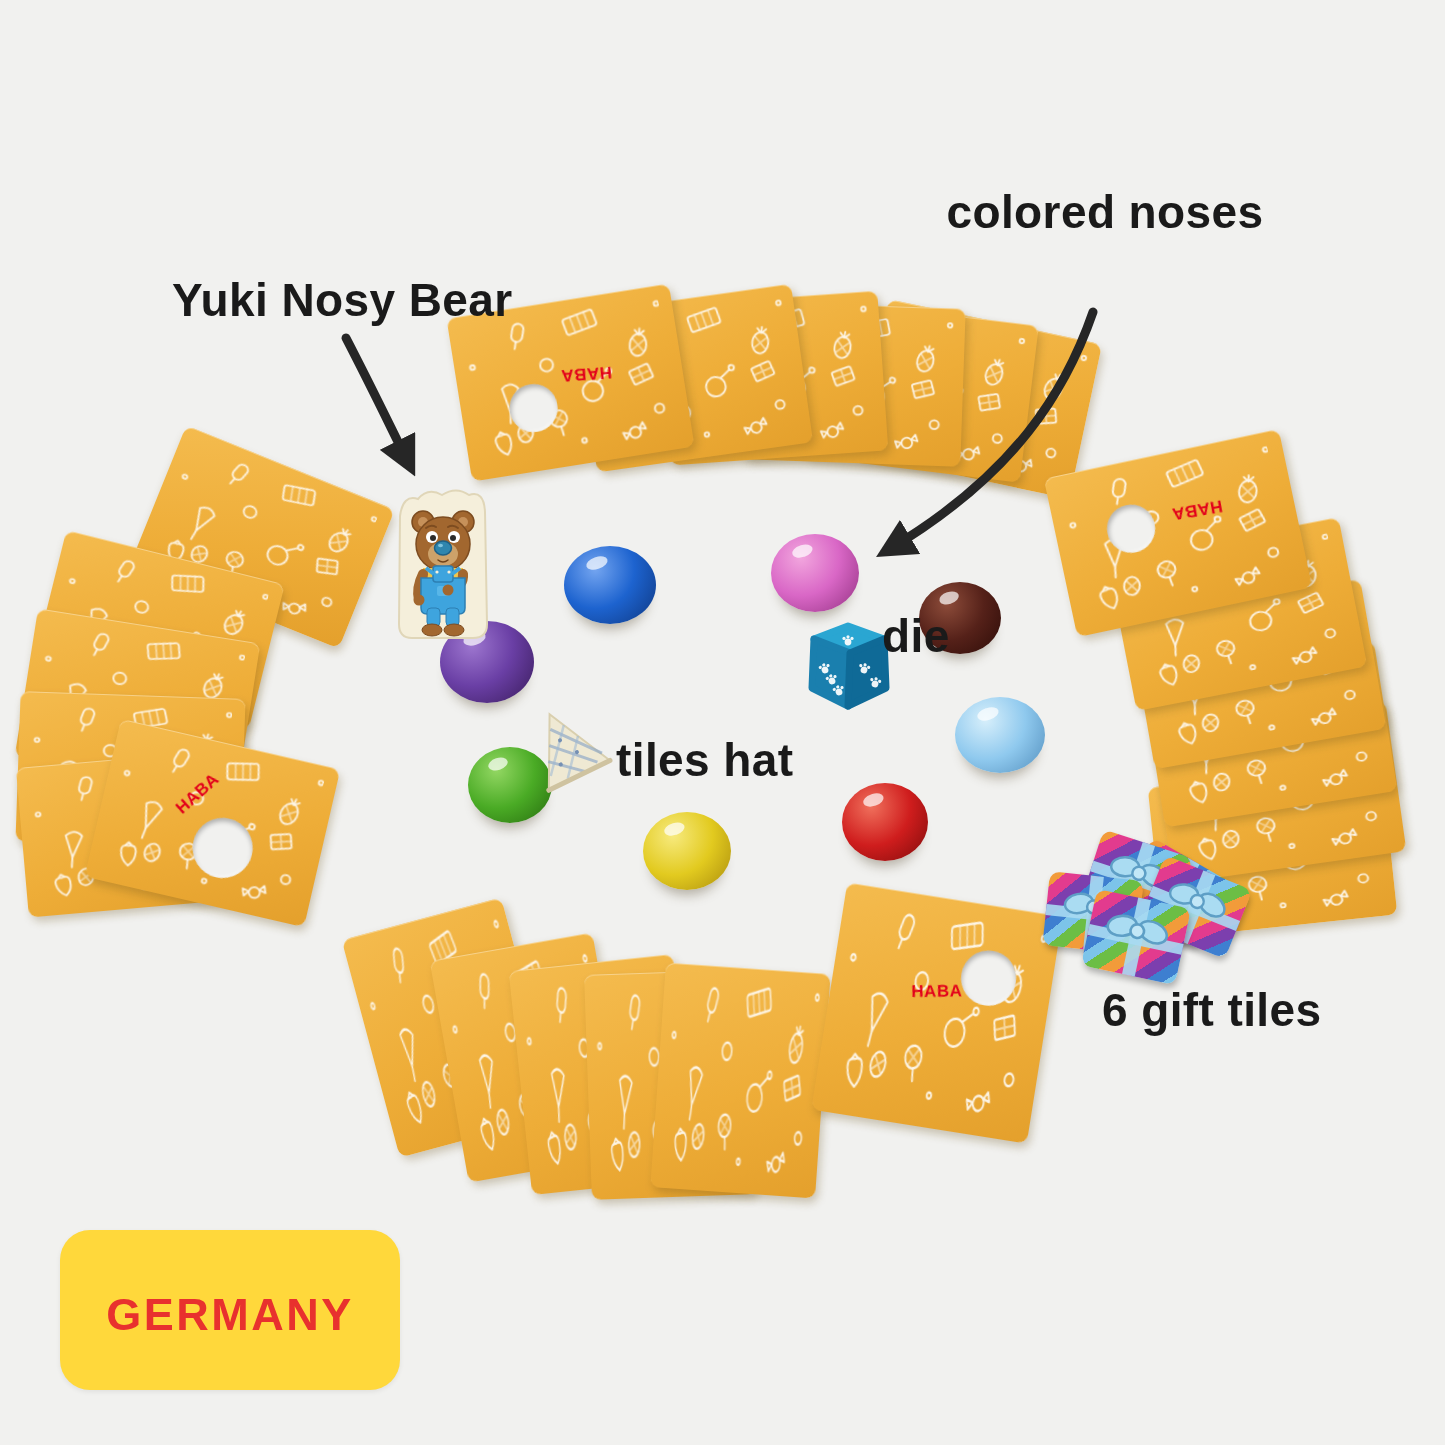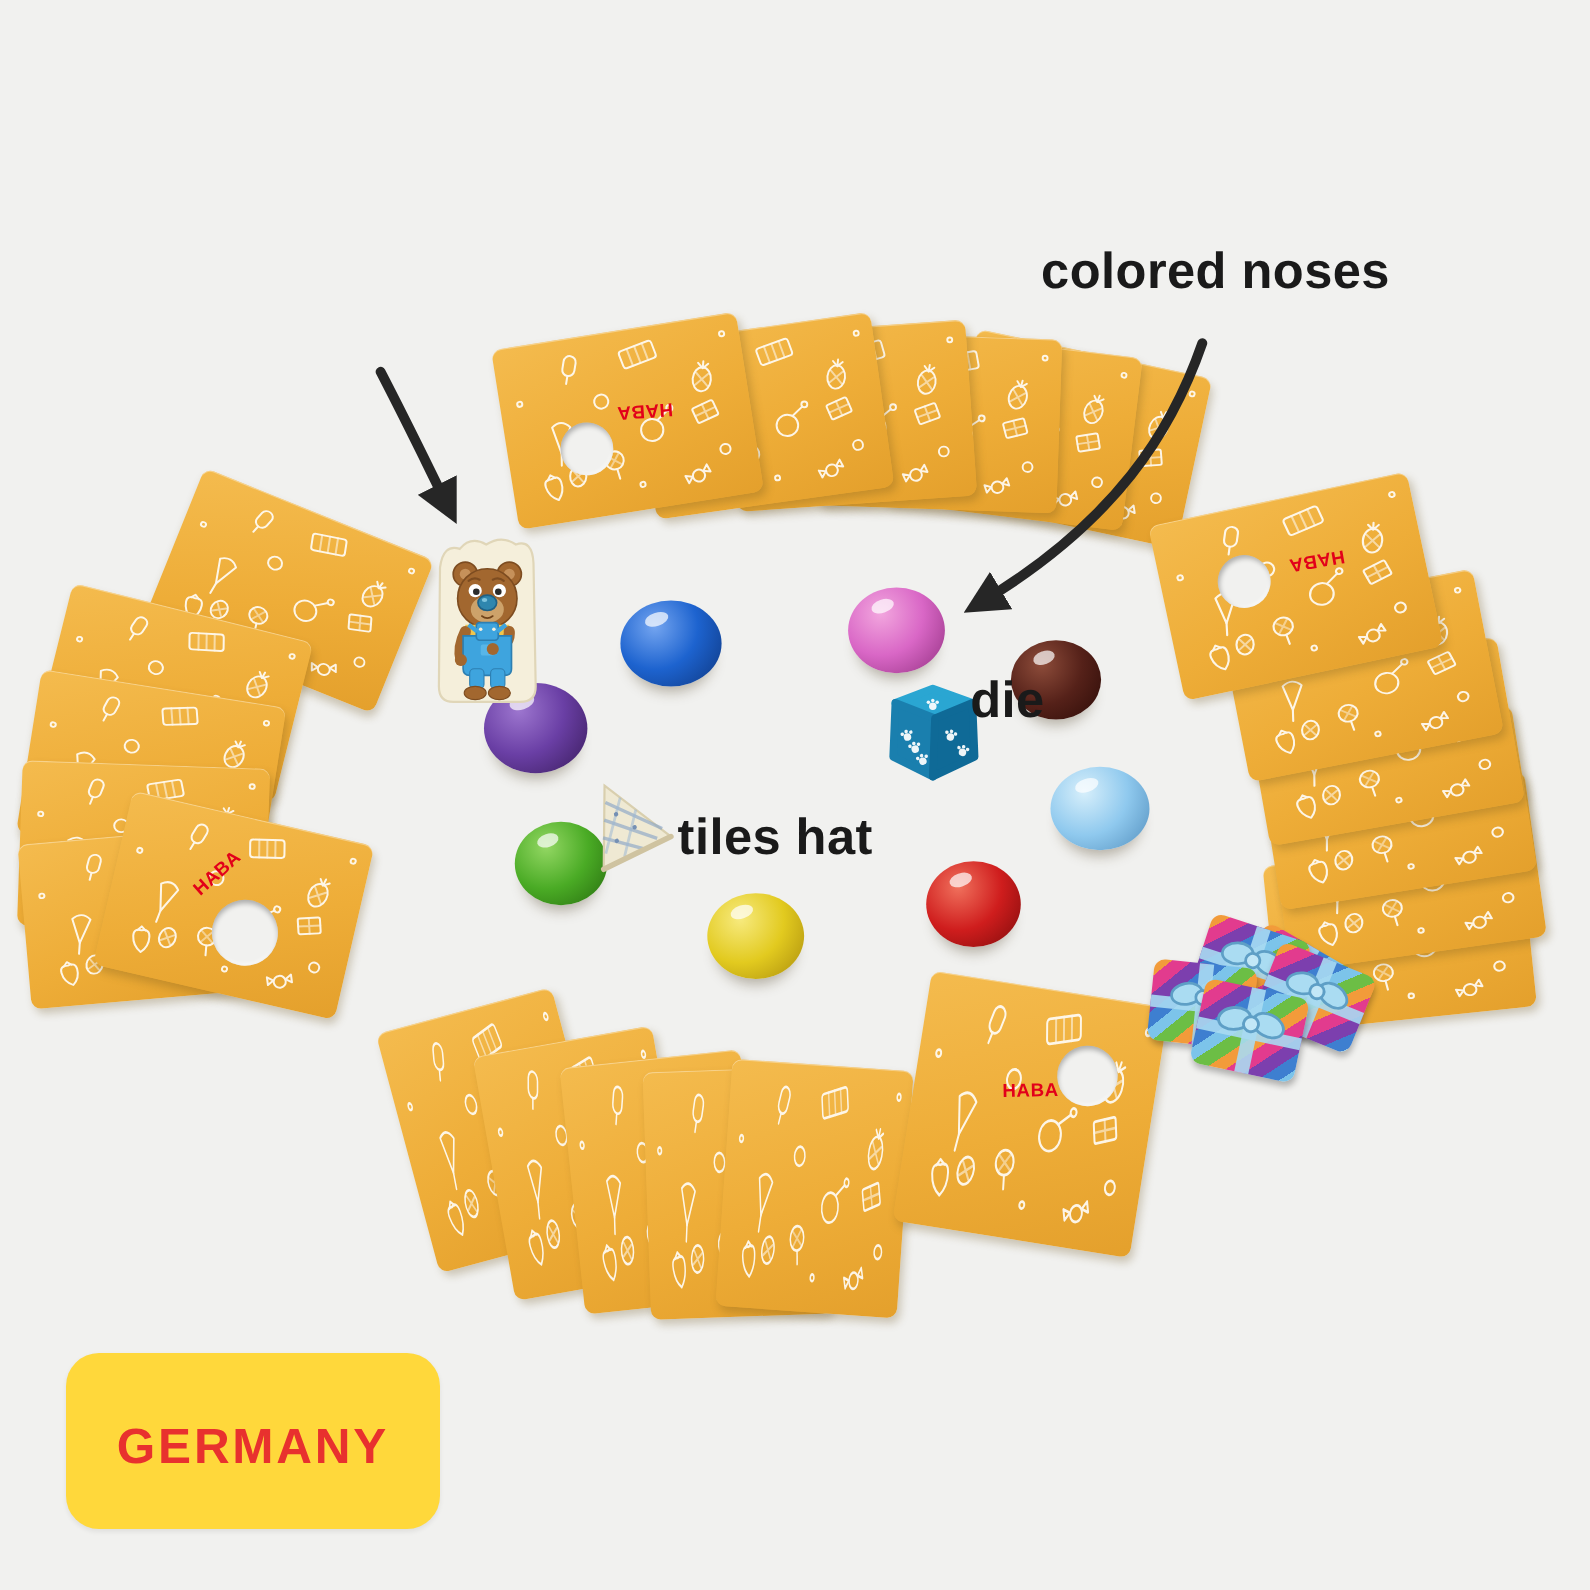--- a/index.html
+++ b/index.html
@@ -367,23 +367,25 @@
           <circle cx="32" cy="22" r="6.5" fill="#c2e7f7" stroke="#5e9fc6" stroke-width="2.5"></circle>
         </svg>
       </div>
   </div>
 
   <svg class="overlay" width="1445" height="1445" viewBox="0 0 1445 1445" style="z-index:20;">
     <path d="M346 338 C 374 392, 390 426, 409 464" fill="none" stroke="#262626" stroke-width="9" stroke-linecap="round" marker-end="url(#ah)"></path>
     <path d="M1093 312 C 1066 390, 1016 474, 888 550" fill="none" stroke="#262626" stroke-width="9" stroke-linecap="round" marker-end="url(#ah)"></path>
   </svg>
 
+  <div class="label" style="left:172px;top:276px;z-index:21;">Yuki Nosy Bear</div>
   <div class="label center" style="left:935px;top:188px;width:340px;z-index:21;">
-    <span style="display:block;margin-top:34px;">colored noses</span>
+    <span style="display:block;">colored noses</span>
   </div>
   <div class="label" style="left:882px;top:612px;z-index:21;">die</div>
   <div class="label" style="left:616px;top:736px;z-index:21;">tiles hat</div>
+  <div class="label" style="left:1102px;top:986px;z-index:21;">6 gift tiles</div>
 
   <div class="badge">
     <span class="l2">GERMANY</span>
   </div>
 
 </div>
 
 </body></html>

